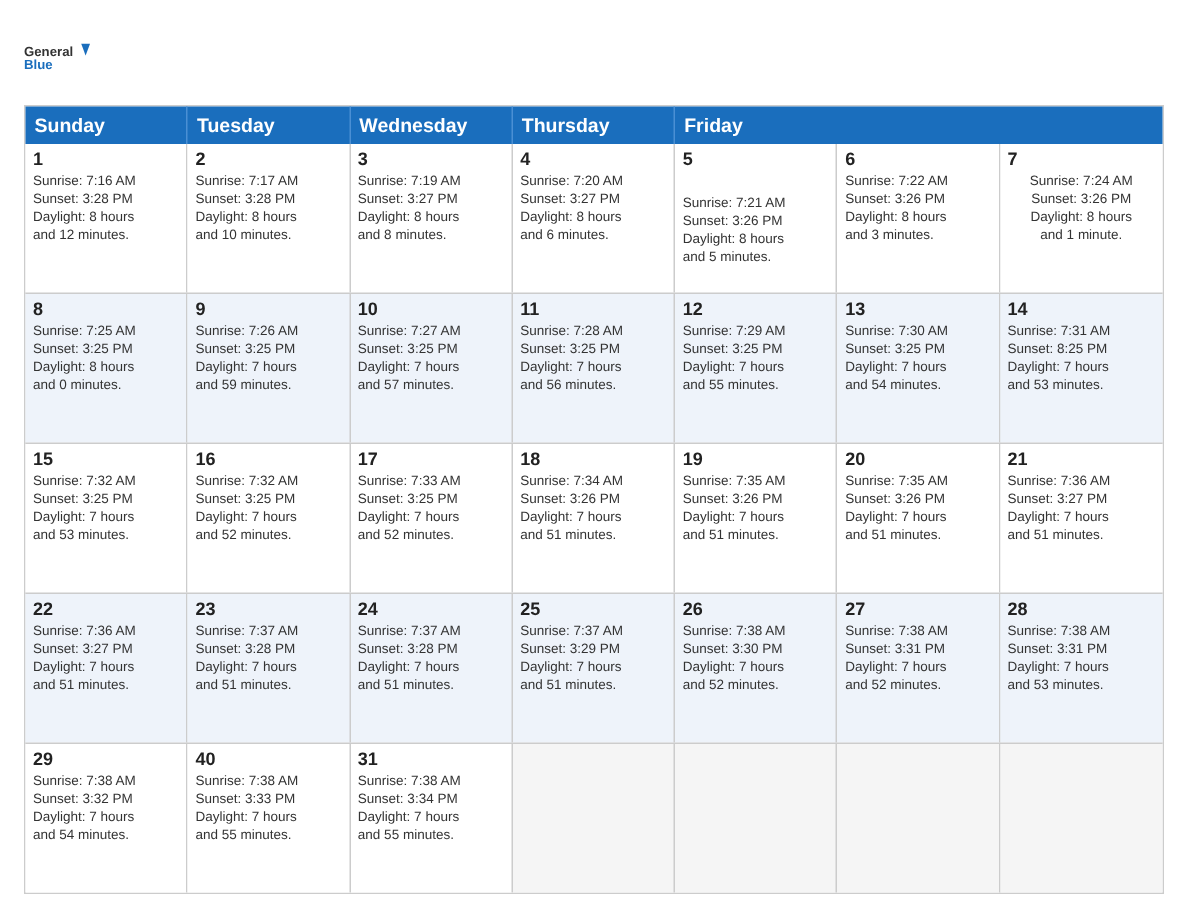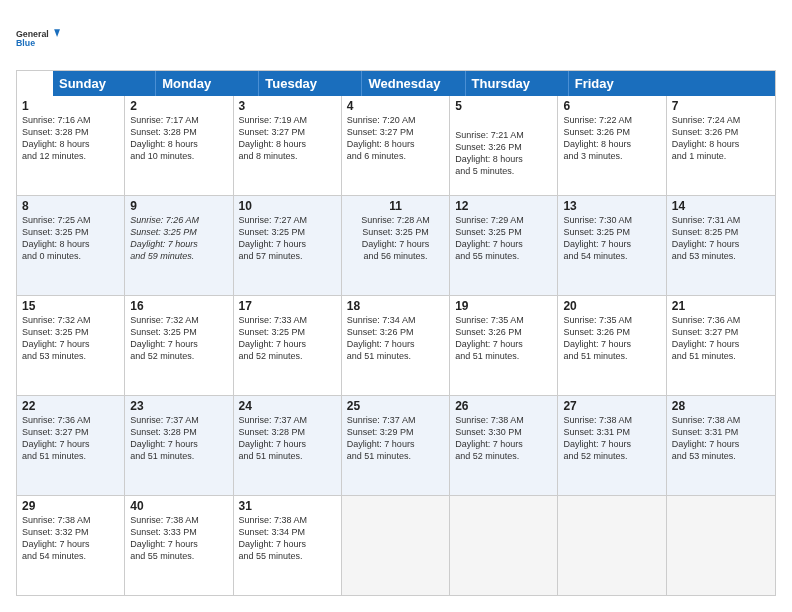--- a/index.html
+++ b/index.html
@@ -44,21 +44,20 @@
     .calendar {
       flex: 1;
       display: flex;
       flex-direction: column;
       border: 1px solid #ccc;
     }
     .cal-header {
       display: grid;
       grid-template-columns: repeat(7, 1fr);
       background: #1a6ebd;
-      margin-left: 36px;
     }
     .cal-header-cell {
       color: #fff;
       font-weight: bold;
       font-size: 13px;
       padding: 5px 6px;
       text-align: left;
       border-right: 1px solid #4a8fd4;
     }
     .cal-header-cell:last-child { border-right: none; }
@@ -112,21 +111,20 @@
   </div>
     <div class="title-block">
       <div class="main-title"></div>
       <div class="subtitle"></div>
     </div>
   </div>
 
   <div class="calendar">
     <div class="cal-header">
     <div class="cal-header-cell">Sunday</div>
-        <div class="cal-header-cell">Monday</div>
         <div class="cal-header-cell">Tuesday</div>
         <div class="cal-header-cell">Wednesday</div>
         <div class="cal-header-cell">Thursday</div>
         <div class="cal-header-cell">Friday</div>
       </div>
     <div class="cal-body">
     <div class="cal-row">
           <div class="cal-cell">
             <span class="day-num">1</span>
             <div class="day-detail" style="white-space: pre-line;">Sunrise: 7:16 AM
@@ -164,49 +162,49 @@
           </div>
           <div class="cal-cell">
             <span class="day-num">6</span>
             <div class="day-detail" style="white-space: pre-line;">Sunrise: 7:22 AM
 Sunset: 3:26 PM
 Daylight: 8 hours
 and 3 minutes.</div>
           </div>
           <div class="cal-cell">
             <span class="day-num">7</span>
-            <div class="day-detail" style="white-space: pre-line;">Sunrise: 7:24 AM
+            <div class="day-detail" style="white-space: pre-line; text-align: center;">Sunrise: 7:24 AM
 Sunset: 3:26 PM
 Daylight: 8 hours
 and 1 minute.</div>
           </div>
         </div>
         <div class="cal-row">
           <div class="cal-cell" style="background: rgb(238, 243, 250);">
             <span class="day-num">8</span>
             <div class="day-detail" style="white-space: pre-line;">Sunrise: 7:25 AM
 Sunset: 3:25 PM
 Daylight: 8 hours
 and 0 minutes.</div>
           </div>
           <div class="cal-cell" style="background: rgb(238, 243, 250);">
             <span class="day-num">9</span>
-            <div class="day-detail" style="white-space: pre-line; font-style: italic;">Sunrise: 7:26 AM
+            <div class="day-detail" style="white-space: pre-line;">Sunrise: 7:26 AM
 Sunset: 3:25 PM
 Daylight: 7 hours
 and 59 minutes.</div>
           </div>
           <div class="cal-cell" style="background: rgb(238, 243, 250);">
             <span class="day-num">10</span>
             <div class="day-detail" style="white-space: pre-line;">Sunrise: 7:27 AM
 Sunset: 3:25 PM
 Daylight: 7 hours
 and 57 minutes.</div>
           </div>
-          <div class="cal-cell" style="background: rgb(238, 243, 250); text-align: center;">
+          <div class="cal-cell" style="background: rgb(238, 243, 250);">
             <span class="day-num">11</span>
             <div class="day-detail" style="white-space: pre-line;">Sunrise: 7:28 AM
 Sunset: 3:25 PM
 Daylight: 7 hours
 and 56 minutes.</div>
           </div>
           <div class="cal-cell" style="background: rgb(238, 243, 250);">
             <span class="day-num">12</span>
             <div class="day-detail" style="white-space: pre-line;">Sunrise: 7:29 AM
 Sunset: 3:25 PM

